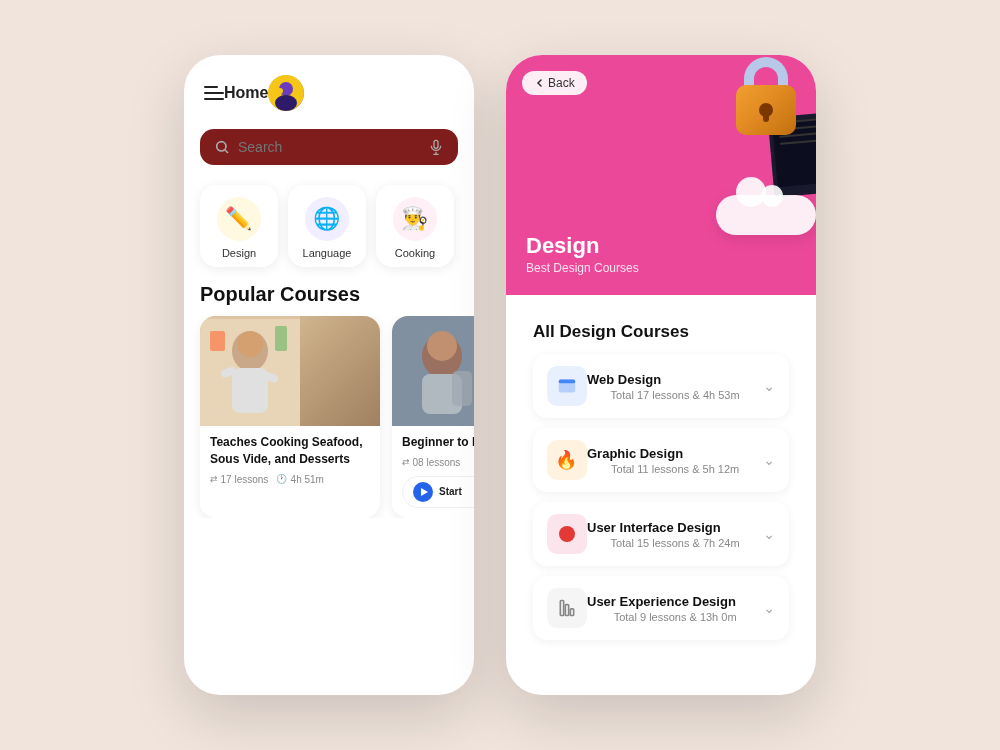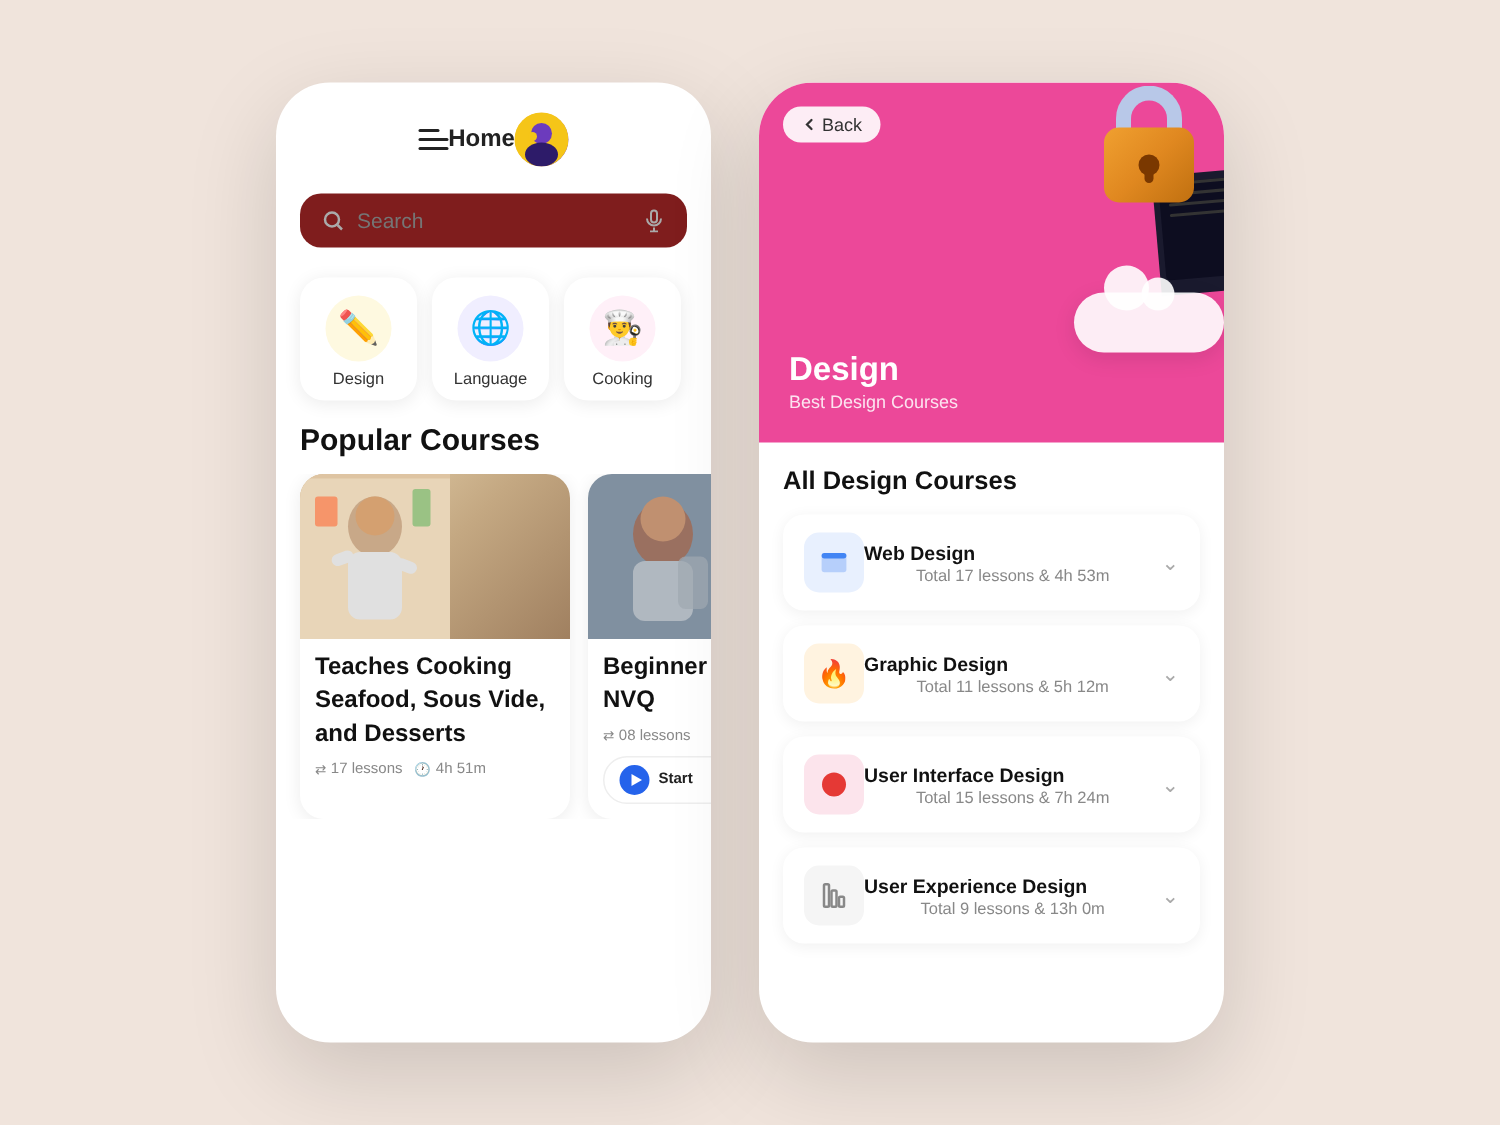--- a/index.html
+++ b/index.html
@@ -24,21 +24,21 @@
       box-shadow: 0 20px 60px rgba(0,0,0,0.15);
       overflow: hidden;
       display: flex;
       flex-direction: column;
       padding: 0;
     }
 
     .phone-header {
       display: flex;
       align-items: center;
-      justify-content: center;
+      justify-content: flex-start;
       padding: 20px 20px 10px;
     }
     .hamburger-icon { display: flex; flex-direction: column; gap: 4px; cursor: pointer; }
     .hamburger-icon span { display: block; width: 20px; height: 2px; background: #222; border-radius: 2px; }
     .hamburger-icon span:first-child { width: 14px; }
     .header-title { font-size: 16px; font-weight: 600; color: #222; }
     .avatar-circle {
       width: 36px; height: 36px; border-radius: 50%;
       background: linear-gradient(135deg, #f5c842 40%, #6c3bbd 100%);
       overflow: hidden;
@@ -125,21 +125,21 @@
       background: linear-gradient(135deg, #e8d5b0 0%, #c4a882 50%, #a08060 100%);
       display: flex; align-items: center; justify-content: center;
       font-size: 36px;
     }
     .thumb-barber {
       background: linear-gradient(135deg, #c0c8d0 0%, #8090a0 50%, #607080 100%);
       display: flex; align-items: center; justify-content: center;
       font-size: 36px;
     }
     .course-info { padding: 8px 10px 10px; }
-    .course-title { font-size: 16px; font-weight: 600; color: #111; line-height: 1.4; margin-bottom: 6px; }
+    .course-title { font-size: 12px; font-weight: 600; color: #111; line-height: 1.4; margin-bottom: 6px; }
     .course-meta { display: flex; gap: 8px; align-items: center; margin-bottom: 8px; }
     .meta-item { font-size: 10px; color: #888; display: flex; align-items: center; gap: 3px; }
     .meta-icon { font-size: 9px; }
     .start-btn {
       display: flex; align-items: center; gap: 6px;
       background: #fff;
       border: 1.5px solid #eee;
       border-radius: 20px;
       padding: 5px 10px;
       font-size: 10px;
@@ -291,21 +291,21 @@
     .laptop-line {
       width: 40px; height: 2px;
       background: #333;
       margin: 5px auto 3px;
       border-radius: 1px;
     }
 
     .courses-list {
       flex: 1;
       overflow-y: auto;
-      padding: 16px;
+      padding: 27px;
     }
     .courses-list-title {
       font-size: 17px;
       font-weight: 700;
       color: #111;
       margin-bottom: 12px;
     }
     .course-item {
       display: flex;
       align-items: center;

